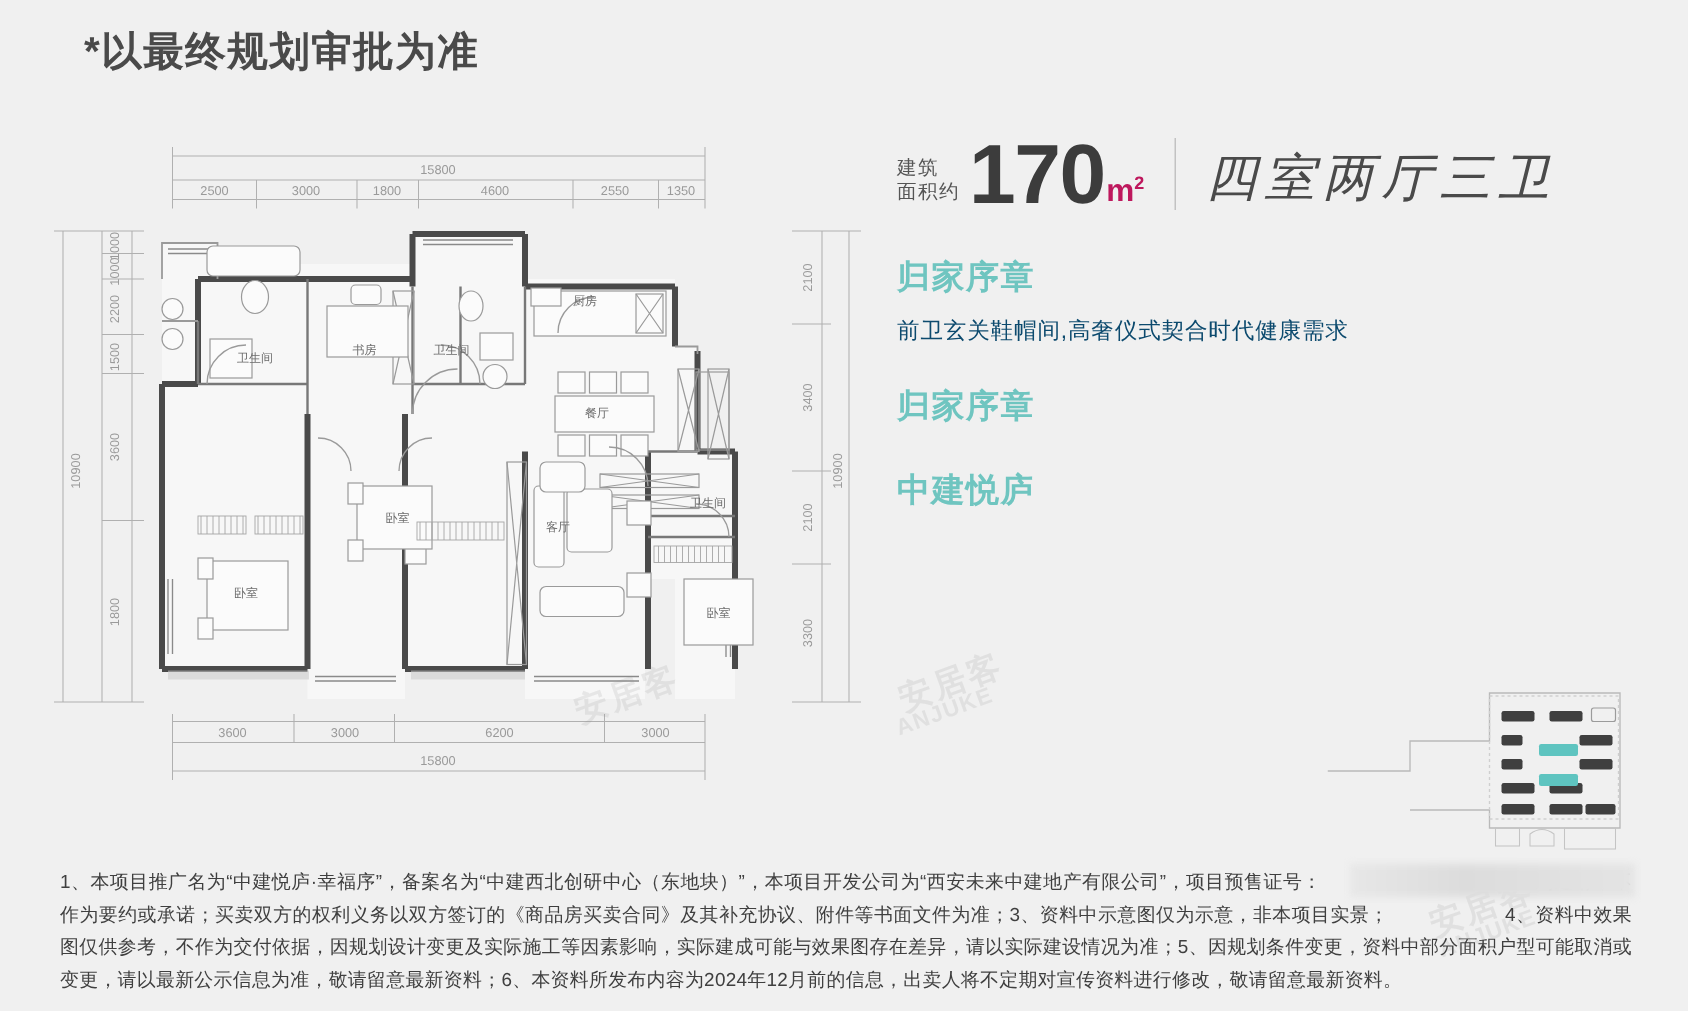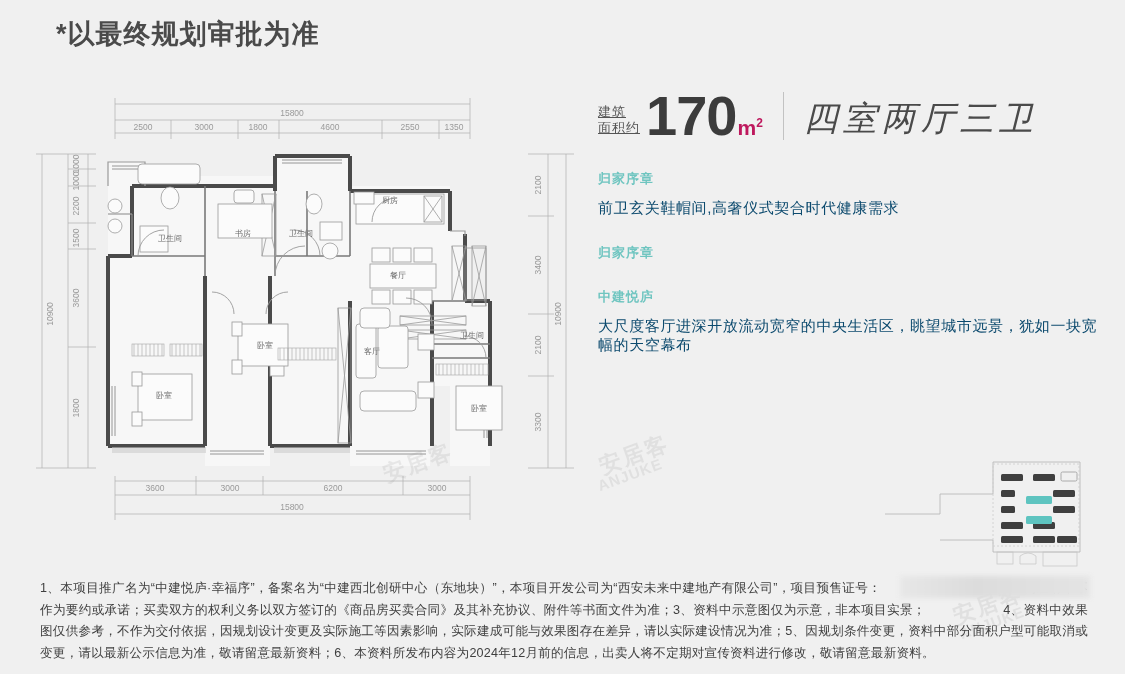--- a/index.html
+++ b/index.html
@@ -18,21 +18,21 @@
     letter-spacing: 1px;
   }
 
   
   #info-panel { position: absolute; left: 598px; top: 78px; width: 500px; }
   .area-row { display: flex; align-items: flex-end; height: 66px; }
   .area-prefix {
     font-size: 13px; color: #555; line-height: 16px;
     padding-bottom: 8px; margin-right: 6px; letter-spacing: 1px;
   }
-  .area-prefix div { white-space: nowrap; text-decoration: underline; }
+  .area-prefix div { white-space: nowrap; }
   .area-number {
     font-size: 56px; font-weight: bold; color: #3c3c3c;
     line-height: 56px; letter-spacing: -1px;
   }
   .area-unit {
     font-size: 21px; font-weight: bold; color: #be185d;
     padding-bottom: 4px; margin-left: 1px; margin-top: 44px;
   }
   .area-unit sup { font-size: 12px; }
   .vdiv {
@@ -40,21 +40,21 @@
     margin: 0 20px 4px 20px;
   }
   .layout-text {
     font-size: 34px; color: #4a4a4a; letter-spacing: 5px;
     padding-bottom: 2px; font-weight: 300; font-style: italic;
   }
 
   .feature { margin-top: 26px; }
   .feature:first-of-type { margin-top: 38px; }
   .f-title {
-    font-size: 13px; font-weight: bold; color: #6fc5c0;
+    font-size: 22px; font-weight: bold; color: #6fc5c0;
     letter-spacing: 1px; margin-bottom: 11px;
   }
   .f-desc { font-size: 15px; color: #0c4a6e; letter-spacing: .6px; }
 
   
   #plan-wrap { position: absolute; left: 20px; top: 86px; width: 570px; height: 450px; }
   #plan-svg { position: absolute; left: 0; top: 0; }
 
   
   #siteplan { position: absolute; left: 885px; top: 452px; width: 225px; height: 120px; }
@@ -362,21 +362,20 @@
 
     <div class="feature">
       <div class="f-title">归家序章</div>
       <div class="f-desc">前卫玄关鞋帽间,高奢仪式契合时代健康需求</div>
     </div>
     <div class="feature">
       <div class="f-title">归家序章</div>
     </div>
     <div class="feature">
       <div class="f-title">中建悦庐</div>
-      <div class="f-desc">大尺度客厅进深开放流动宽窄的中央生活区，眺望城市远景，犹如一块宽幅的天空幕布</div>
     </div>
   </div>
 
   <svg id="siteplan" viewBox="0 0 225 120">
     <g stroke="#b9b9b9" stroke-width="0.9" fill="none">
       <path d="M0,62 L55,62 L55,42 L108,42 L108,10 L195,10 L195,100 L108,100 L108,88 L55,88"></path>
       <rect x="108" y="12" width="86" height="82" stroke="#cfcfcf" stroke-dasharray="2 2"></rect>
     </g>
     <g fill="#3f3f3f">
       <rect x="116" y="22" width="22" height="7" rx="1.5"></rect>

